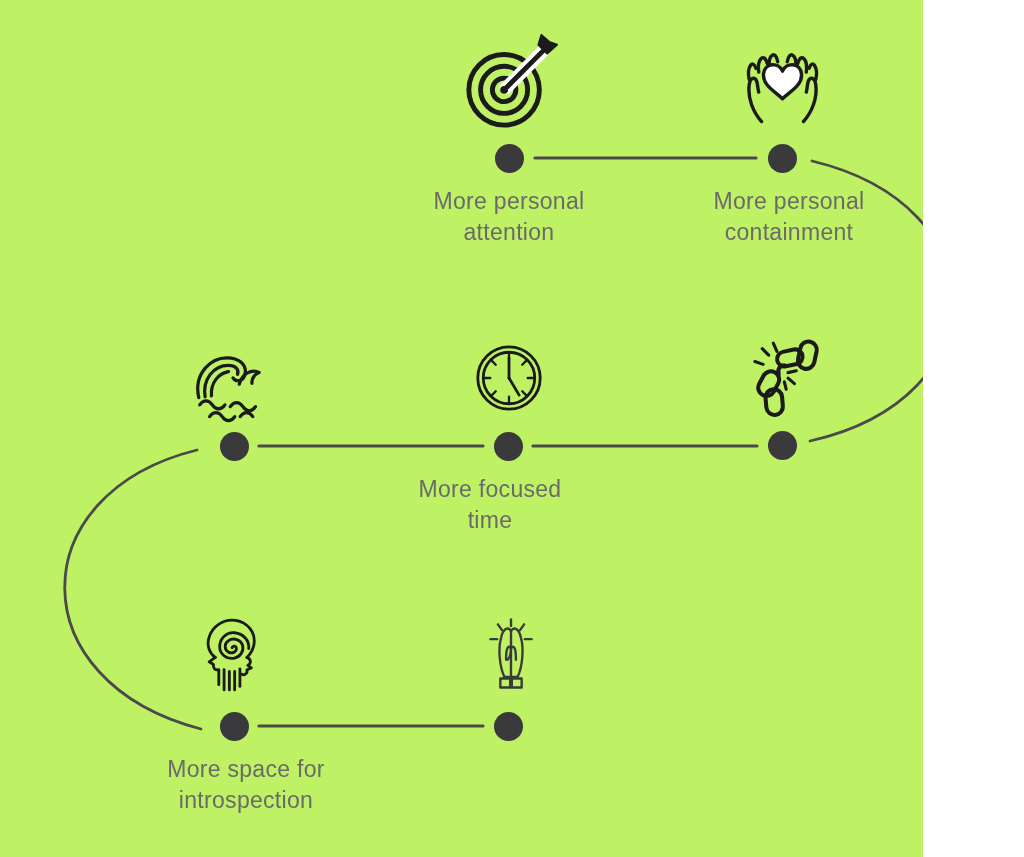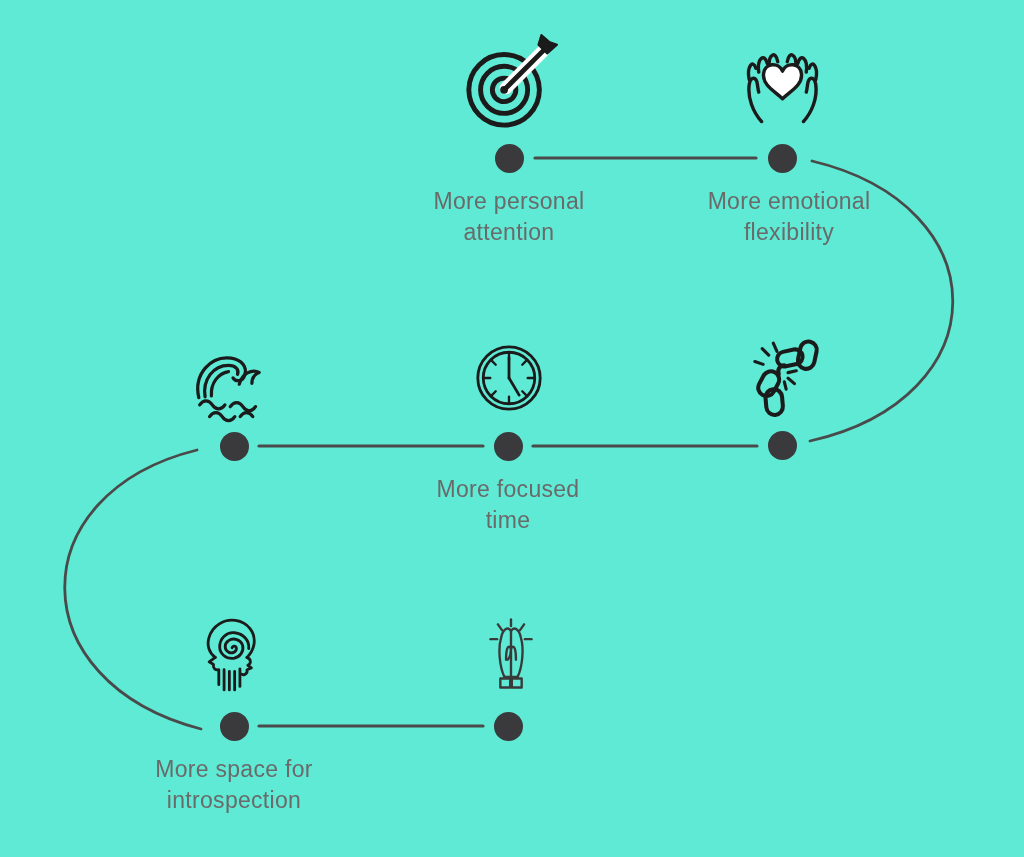--- a/index.html
+++ b/index.html
@@ -1,20 +1,20 @@
 <!DOCTYPE html>
 <html><head>
 <meta charset="utf-8">
 <style>
   html, body { margin: 0; padding: 0; background: #ffffff; }
   .canvas {
     position: relative;
-    width: 1024px;
+    width: 923px;
     height: 857px;
-    background: #5eead4;
+    background: #bef264;
     font-family: "Liberation Sans", sans-serif;
     overflow: hidden;
     text-decoration: underline;
   }
   .connector-layer {
     position: absolute;
     left: 0; top: 0;
     width: 1024px; height: 857px;
   }
   .dot {
@@ -72,21 +72,21 @@
       <path d="M36 31 C35 18 43 14 45 26"></path>
       <path d="M85 45 C88 31 81 23 78 33"></path>
       <path d="M75 37 C77 23 69 16 66 28"></path>
       <path d="M64 31 C65 18 57 14 55 26"></path>
       <path d="M28 89 C19 79 13 64 15 50 C16 43 21 41 23 47 C24 51 24 55 25 58"></path>
       <path d="M72 89 C81 79 87 64 85 50 C84 43 79 41 77 47 C76 51 76 55 75 58"></path>
       <path d="M50 36 C46 26 31 27 30 39 C29 51 42 57 50 65 C58 57 71 51 70 39 C69 27 54 26 50 36 Z" fill="#ffffff"></path>
     </svg>
   </div>
   <div class="dot" style="left:767.5px; top:143.5px;"></div>
-  <div class="label" style="left:679px; top:186px; width:220px;">More emotional flexibility</div>
+  <div class="label" style="left:679px; top:186px; width:220px;">More personal containment</div>
 
   <div class="icon" style="left:742px; top:334px; width:92px; height:92px;">
     <svg viewBox="0 0 100 100" fill="none" stroke="#1b1b1b" stroke-width="4.4" stroke-linecap="round" stroke-linejoin="round">
       <rect x="62" y="8" width="18" height="30" rx="9" transform="rotate(12 71 23)"></rect>
       <rect x="38" y="18" width="28" height="16" rx="8" transform="rotate(-12 52 26)"></rect>
       <path d="M46 34 C41 34 38 39 40 44"></path>
       <rect x="20" y="40" width="18" height="28" rx="9" transform="rotate(28 29 54)"></rect>
       <rect x="26" y="60" width="18" height="28" rx="9" transform="rotate(-5 35 74)"></rect>
       <g stroke-width="3.4">
         <line x1="34" y1="10" x2="38" y2="19"></line>
@@ -112,21 +112,21 @@
         <line x1="50" y1="81" x2="50" y2="74"></line>
         <line x1="28.1" y1="71.9" x2="33" y2="67"></line>
         <line x1="19" y1="50" x2="26" y2="50"></line>
         <line x1="28.1" y1="28.1" x2="33" y2="33"></line>
       </g>
       <line x1="50" y1="50" x2="50" y2="24"></line>
       <line x1="50" y1="50" x2="63" y2="72"></line>
     </svg>
   </div>
   <div class="dot" style="left:493.5px; top:431.5px;"></div>
-  <div class="label" style="left:418px; top:474px; width:180px;">More focused time</div>
+  <div class="label" style="left:400px; top:474px; width:180px;">More focused time</div>
 
   <div class="icon" style="left:183px; top:341px; width:100px; height:90px;">
     <svg viewBox="0 0 100 100" fill="none" stroke="#1b1b1b" stroke-width="3.6" stroke-linecap="round" stroke-linejoin="round">
       <path d="M12 63 C6 37 25 16 48 19 C60 21 66 29 63 38 C61 45 53 46 50 41"></path>
       <path d="M19 62 C16 43 28 27 45 27 C53 27 57 32 55 37"></path>
       <path d="M26 61 C25 46 34 36 45 34"></path>
       <path d="M57 48 C60 36 71 31 79 35 C74 37 71 41 71 47"></path>
       <path d="M13 71 C17 65 23 65 27 71 C31 77 37 77 41 71"></path>
       <path d="M47 73 C51 67 57 67 61 73 C65 79 71 79 75 73"></path>
       <path d="M24 84 C28 78 34 78 38 84 C42 90 48 90 52 84"></path>
@@ -141,21 +141,21 @@
       <path d="M31 55 C24 50 21 41 24 32 C28 19 41 11 54 13 C68 15 77 27 75 40 C74 46 71 51 67 55"></path>
       <path d="M31 55 L24 60 L29 63 C28 67 31 70 35 69 L35 75 L35 86"></path>
       <path d="M67 55 C72 57 72 62 68 64 L72 67 L67 69 C68 73 64 76 61 74"></path>
       <line x1="41" y1="69" x2="41" y2="92"></line>
       <line x1="47" y1="71" x2="47" y2="92"></line>
       <line x1="53" y1="71" x2="53" y2="92"></line>
       <line x1="59" y1="68" x2="59" y2="88"></line>
     </svg>
   </div>
   <div class="dot" style="left:219.5px; top:711.5px;"></div>
-  <div class="label" style="left:124px; top:754px; width:220px;">More space for introspection</div>
+  <div class="label" style="left:136px; top:754px; width:220px;">More space for introspection</div>
 
   <div class="icon" style="left:470px; top:612px; width:82px; height:92px;">
     <svg viewBox="0 0 100 100" fill="none" stroke="#3a3a3a" stroke-width="2.9" stroke-linecap="round" stroke-linejoin="round">
       <path d="M42 73 C36 61 34 38 38 25 C40 15 46 11 50 17"></path>
       <path d="M58 73 C64 61 66 38 62 25 C60 15 54 11 50 17"></path>
       <line x1="50" y1="18" x2="50" y2="73"></line>
       <path d="M44 52 C44 39 46 33 50 38 C54 33 56 39 56 52"></path>
       <path d="M50 38 C50 45 49 49 46 52"></path>
       <line x1="42" y1="73" x2="58" y2="73"></line>
       <rect x="37" y="75" width="12" height="11"></rect>

